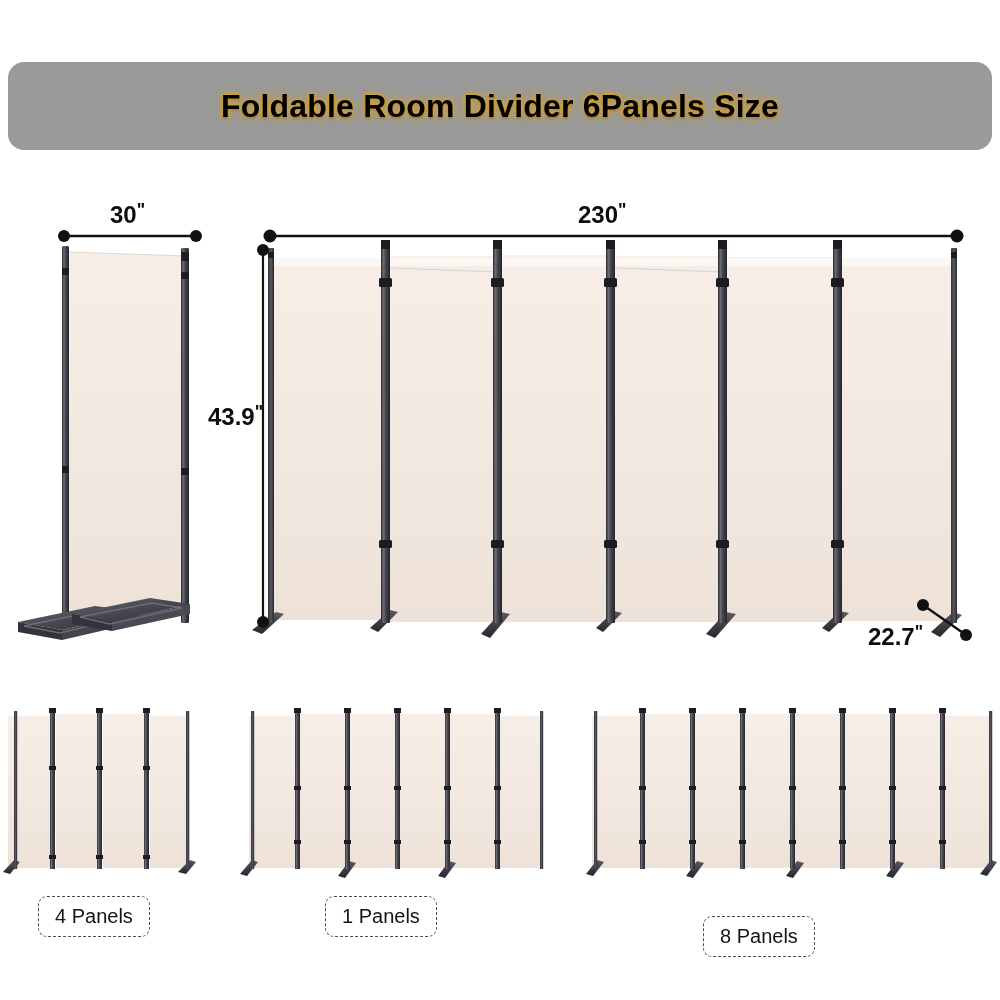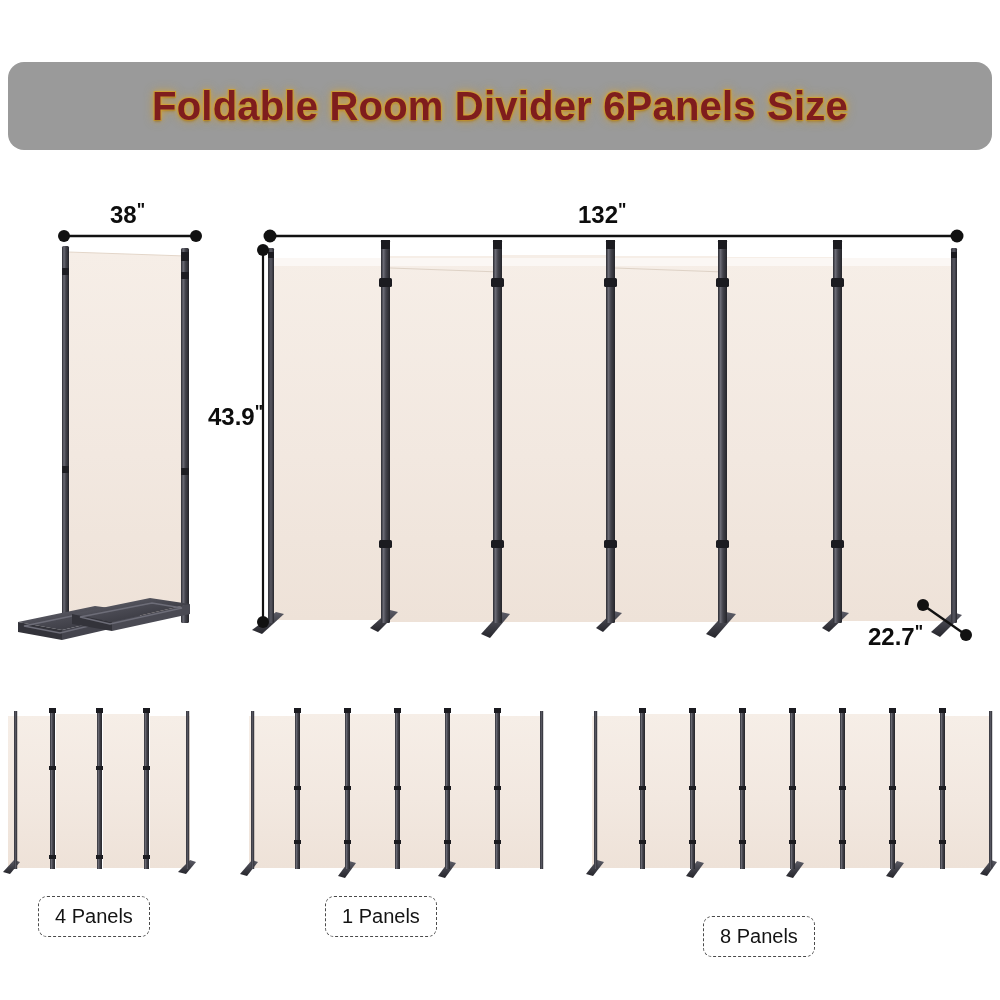--- a/index.html
+++ b/index.html
@@ -16,24 +16,24 @@
   
   .banner{
     position:absolute;
     left:8px; top:62px;
     width:984px; height:88px;
     background:#9a9a9a;
     border-radius:16px;
     display:flex;align-items:center;justify-content:center;
   }
   .banner-text{
-    font-size:40px;
+    font-size:32px;
     font-weight:bold;
     letter-spacing:0.2px;
-    color:#7f1d1d;
+    color:#000000;
     -webkit-text-stroke:2.2px #c79a33;
     paint-order:stroke fill;
     text-shadow:
        0 0 5px #d8ac45,
        0 0 11px rgba(200,150,50,0.85),
        0 2px 2px rgba(90,60,10,0.45);
     white-space:nowrap;
     font-family:"Liberation Sans", sans-serif;
   }
 
@@ -324,22 +324,22 @@
       <rect x="889" y="786" width="7" height="4" fill="#1b1b20"></rect>
       <rect x="889" y="840" width="7" height="4" fill="#1b1b20"></rect>
       <rect x="940" y="708" width="5" height="161" fill="url(#poleGrad)"></rect>
       <rect x="939" y="708" width="7" height="5" fill="#1b1b20"></rect>
       <rect x="939" y="786" width="7" height="4" fill="#1b1b20"></rect>
       <rect x="939" y="840" width="7" height="4" fill="#1b1b20"></rect>
       <rect x="989" y="711" width="3.2" height="158" fill="url(#poleGradThin)"></rect>
     </g>
   </svg>
 
-  <div class="dim" id="dim22"><span>38</span><span class="u">"</span></div>
-  <div class="dim" id="dim132"><span>132</span><span class="u">"</span></div>
+  <div class="dim" id="dim22"><span>30</span><span class="u">"</span></div>
+  <div class="dim" id="dim132"><span>230</span><span class="u">"</span></div>
   <div class="dim" id="dim713"><span>43.9</span><span class="u">"</span></div>
   <div class="dim" id="dim177"><span>22.7</span><span class="u">"</span></div>
 
   <div class="badge" id="badge4">4 Panels</div>
   <div class="badge" id="badge6">1 Panels</div>
   <div class="badge" id="badge8">8 Panels</div>
 
 </div>
 
 </body></html>

